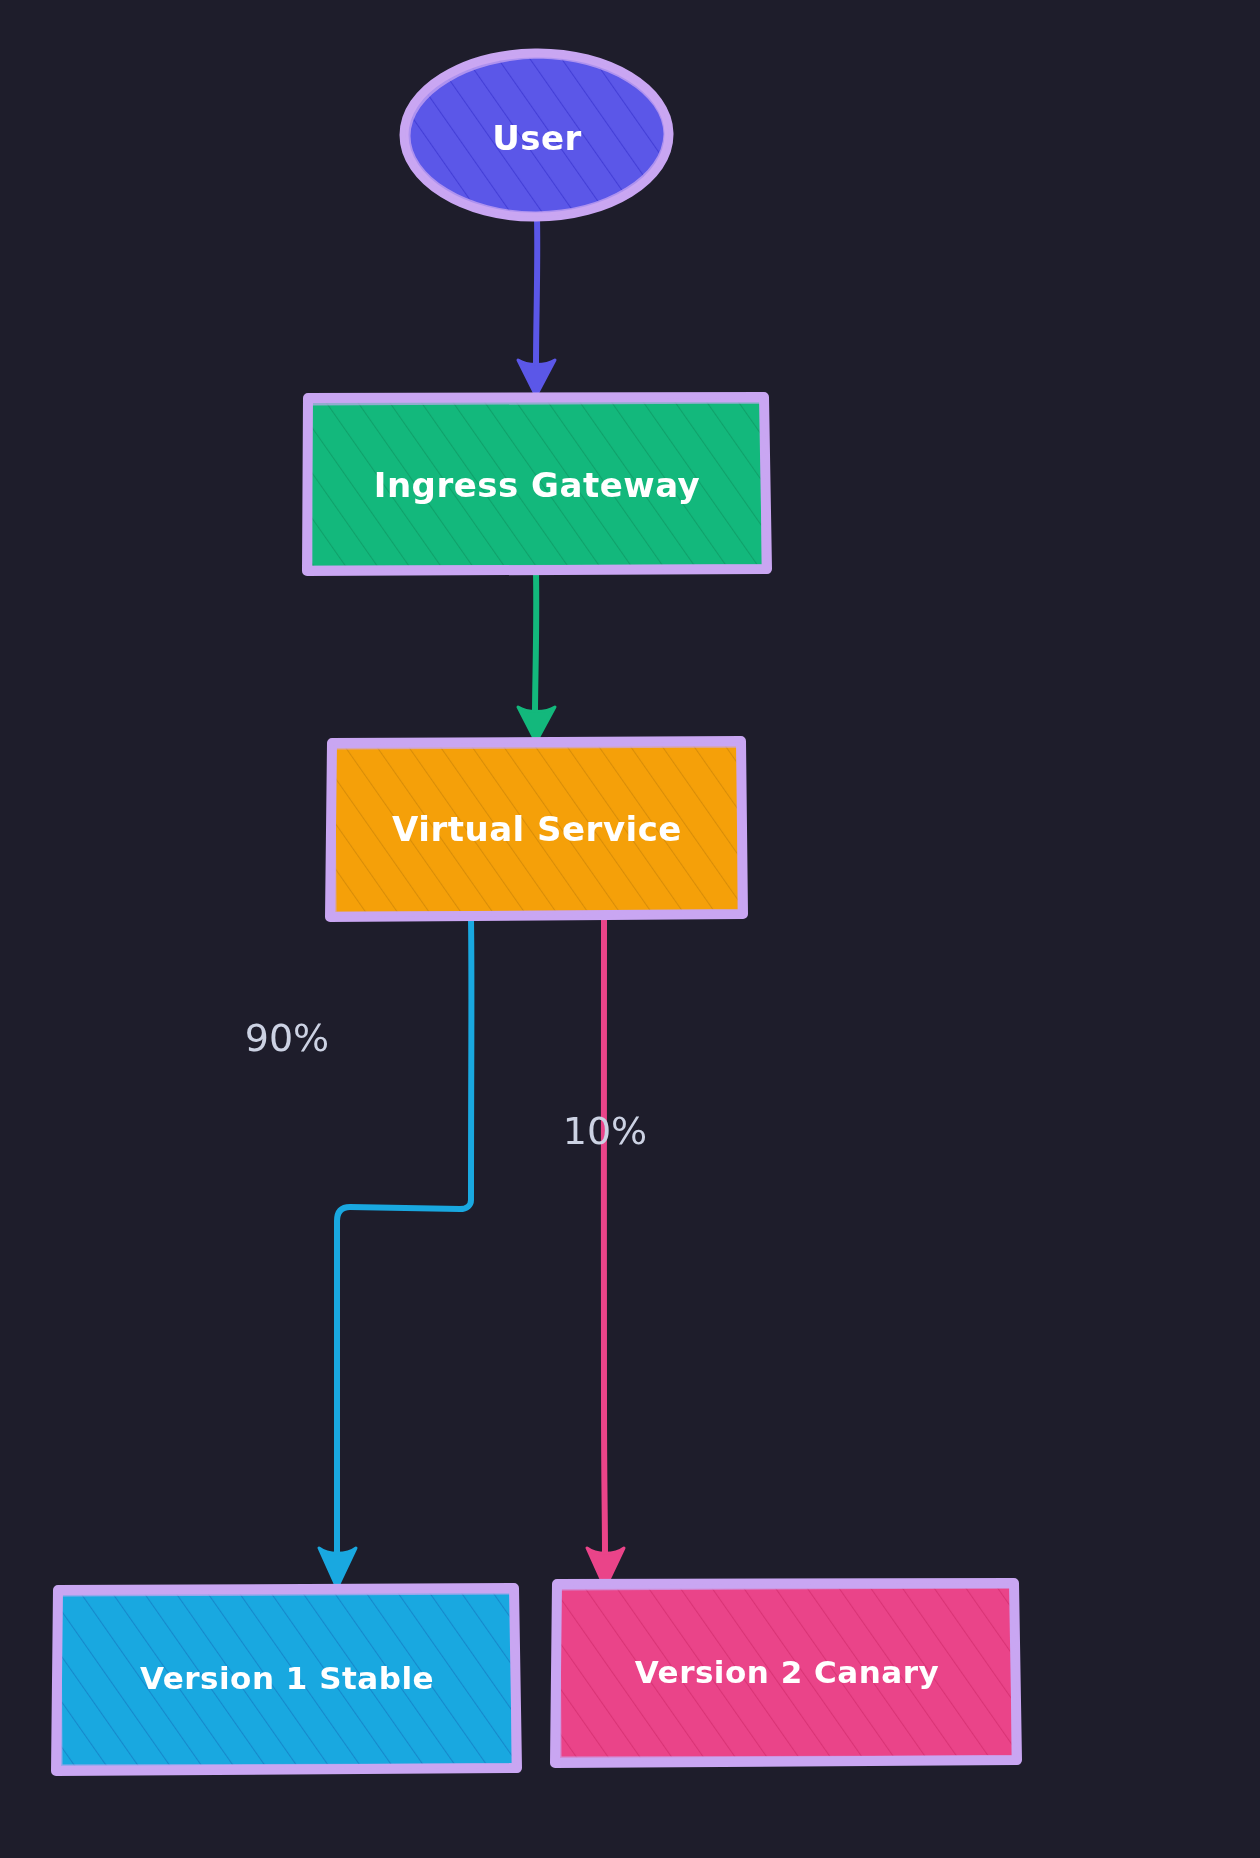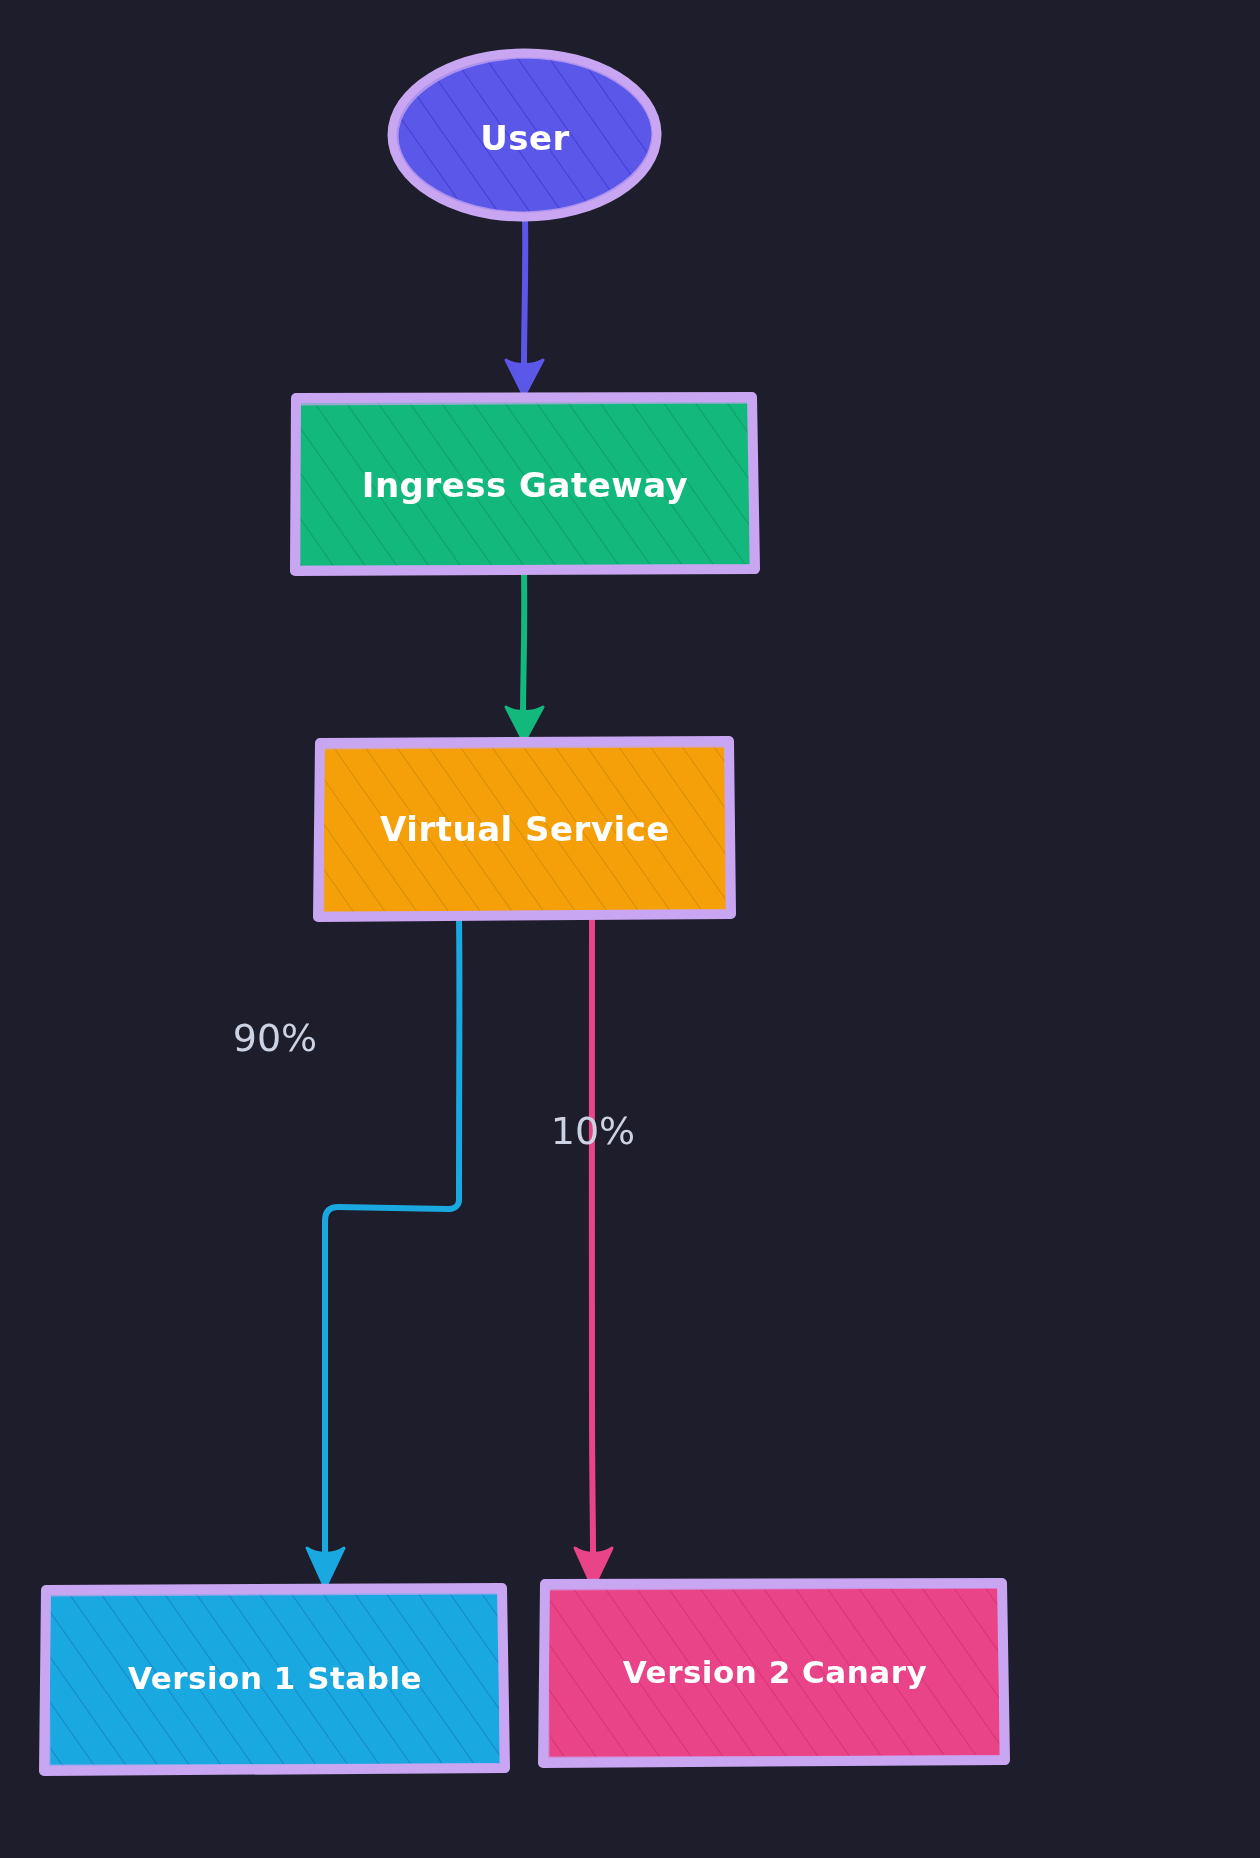--- a/index.html
+++ b/index.html
@@ -8,20 +8,21 @@
     padding: 0;
     background: #1e1d2b;
   }
   #canvas-root {
     position: relative;
     width: 1240px;
     height: 1858px;
     background: #1e1d2b;
     overflow: hidden;
     font-family: "DejaVu Sans", sans-serif;
+    margin-left: 12px;
   }
   svg.diagram {
     position: absolute;
     inset: 0;
     width: 1260px;
     height: 1858px;
     display: block;
   }
   .node-label {
     fill: #ffffff;

